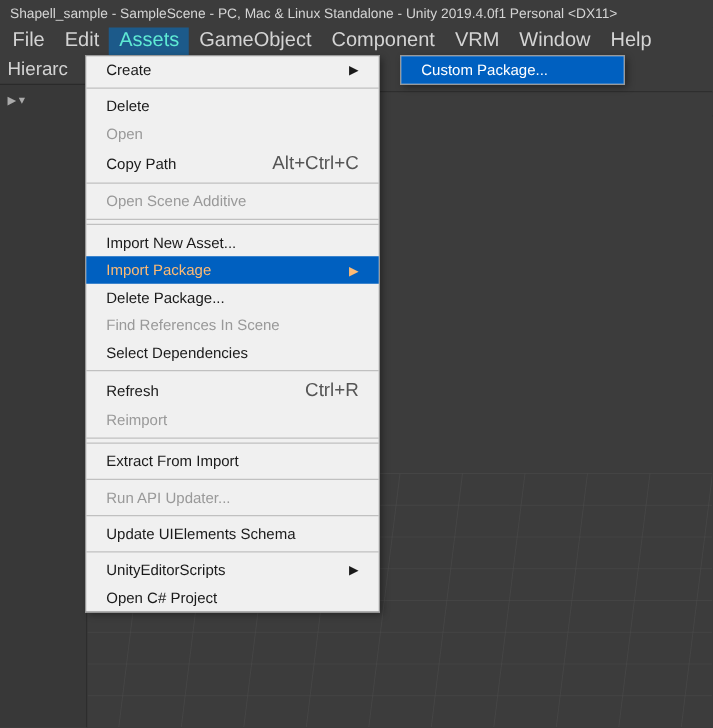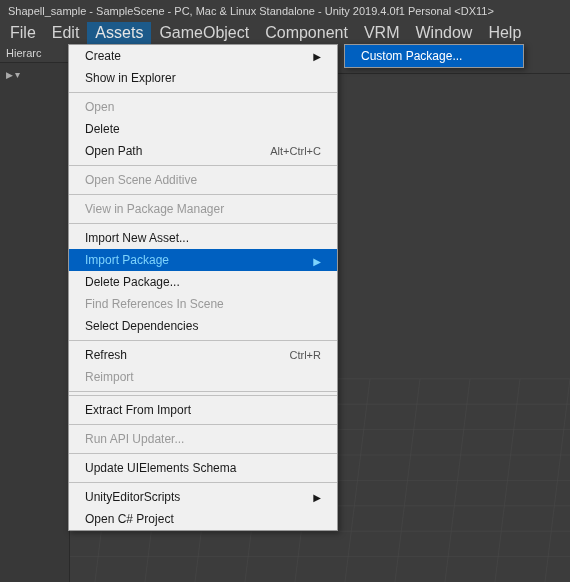--- a/index.html
+++ b/index.html
@@ -36,31 +36,31 @@
       color: #d4d4d4;
       padding: 2px 8px;
       font-size: 16px;
       cursor: pointer;
       height: 22px;
       display: flex;
       align-items: center;
     }
     .menu-item.active {
       background: #1c5a8a;
-      color: #e5e5e5;
+      color: #5eead4;
     }
 
     
     #assets-dropdown {
       position: absolute;
       top: 44px;
       left: 68px;
       background: #f0f0f0;
       border: 1px solid #999;
-      width: 270px;
+      width: 236px;
       box-shadow: 2px 2px 6px rgba(0,0,0,0.4);
       z-index: 100;
     }
 
     .menu-separator {
       height: 1px;
       background: #c0c0c0;
       margin: 3px 0;
     }
 
@@ -69,43 +69,43 @@
       font-size: 12px;
       color: #1a1a1a;
       cursor: pointer;
       display: flex;
       align-items: center;
       justify-content: space-between;
       white-space: nowrap;
     }
     .dropdown-item.highlighted {
       background: #0060c0;
-      color: #7dd3fc;
+      color: #fdba74;
       align-items: flex-end;
     }
     .dropdown-item.disabled {
       color: #999;
       cursor: default;
     }
 
     .dropdown-item .shortcut {
       color: #555;
-      font-size: 11px;
+      font-size: 15px;
       margin-left: 20px;
     }
 
     .dropdown-item .arrow {
       font-size: 10px;
     }
 
     
     #import-package-submenu {
       position: absolute;
       top: 44px;
-      left: 344px;
+      left: 320px;
       background: #f0f0f0;
       border: 1px solid #999;
       width: 180px;
       box-shadow: 2px 2px 6px rgba(0,0,0,0.4);
       z-index: 101;
     }
 
     .submenu-item {
       padding: 4px 16px;
       font-size: 12px;
@@ -124,21 +124,21 @@
       width: 70px;
       background: #383838;
       border-right: 1px solid #2a2a2a;
       display: flex;
       flex-direction: column;
     }
 
     #hierarchy-header {
       background: #3c3c3c;
       color: #d4d4d4;
-      font-size: 11px;
+      font-size: 15px;
       padding: 3px 6px;
       border-bottom: 1px solid #2a2a2a;
       display: flex;
       align-items: center;
     }
 
     #right-area {
       flex: 1;
       display: flex;
       flex-direction: column;
@@ -247,48 +247,42 @@
   <div class="menu-item">Help</div>
 </div>
 
 <div id="assets-dropdown">
 
   <div class="dropdown-item">
     <span>Create</span>
     <span class="arrow">▶</span>
   </div>
 
-  <div class="dropdown-item">
-    <span>Show in Explorer</span>
-  </div>
-  <div class="menu-separator"></div>
+  <div class="menu-separator"></div>
+
+  <div class="dropdown-item">
+    <span>Delete</span>
+  </div>
 
   <div class="dropdown-item disabled">
     <span>Open</span>
   </div>
 
-  <div class="dropdown-item">
-    <span>Delete</span>
-  </div>
-
-
-  <div class="dropdown-item">
-    <span>Open Path</span>
+
+  <div class="dropdown-item">
+    <span>Copy Path</span>
     <span class="shortcut">Alt+Ctrl+C</span>
   </div>
   <div class="menu-separator"></div>
 
   <div class="dropdown-item disabled">
     <span>Open Scene Additive</span>
   </div>
   <div class="menu-separator"></div>
 
-  <div class="dropdown-item disabled">
-    <span>View in Package Manager</span>
-  </div>
   <div class="menu-separator"></div>
 
   <div class="dropdown-item">
     <span>Import New Asset...</span>
   </div>
 
   <div class="dropdown-item highlighted">
     <span>Import Package</span>
     <span class="arrow">▶</span>
   </div>

